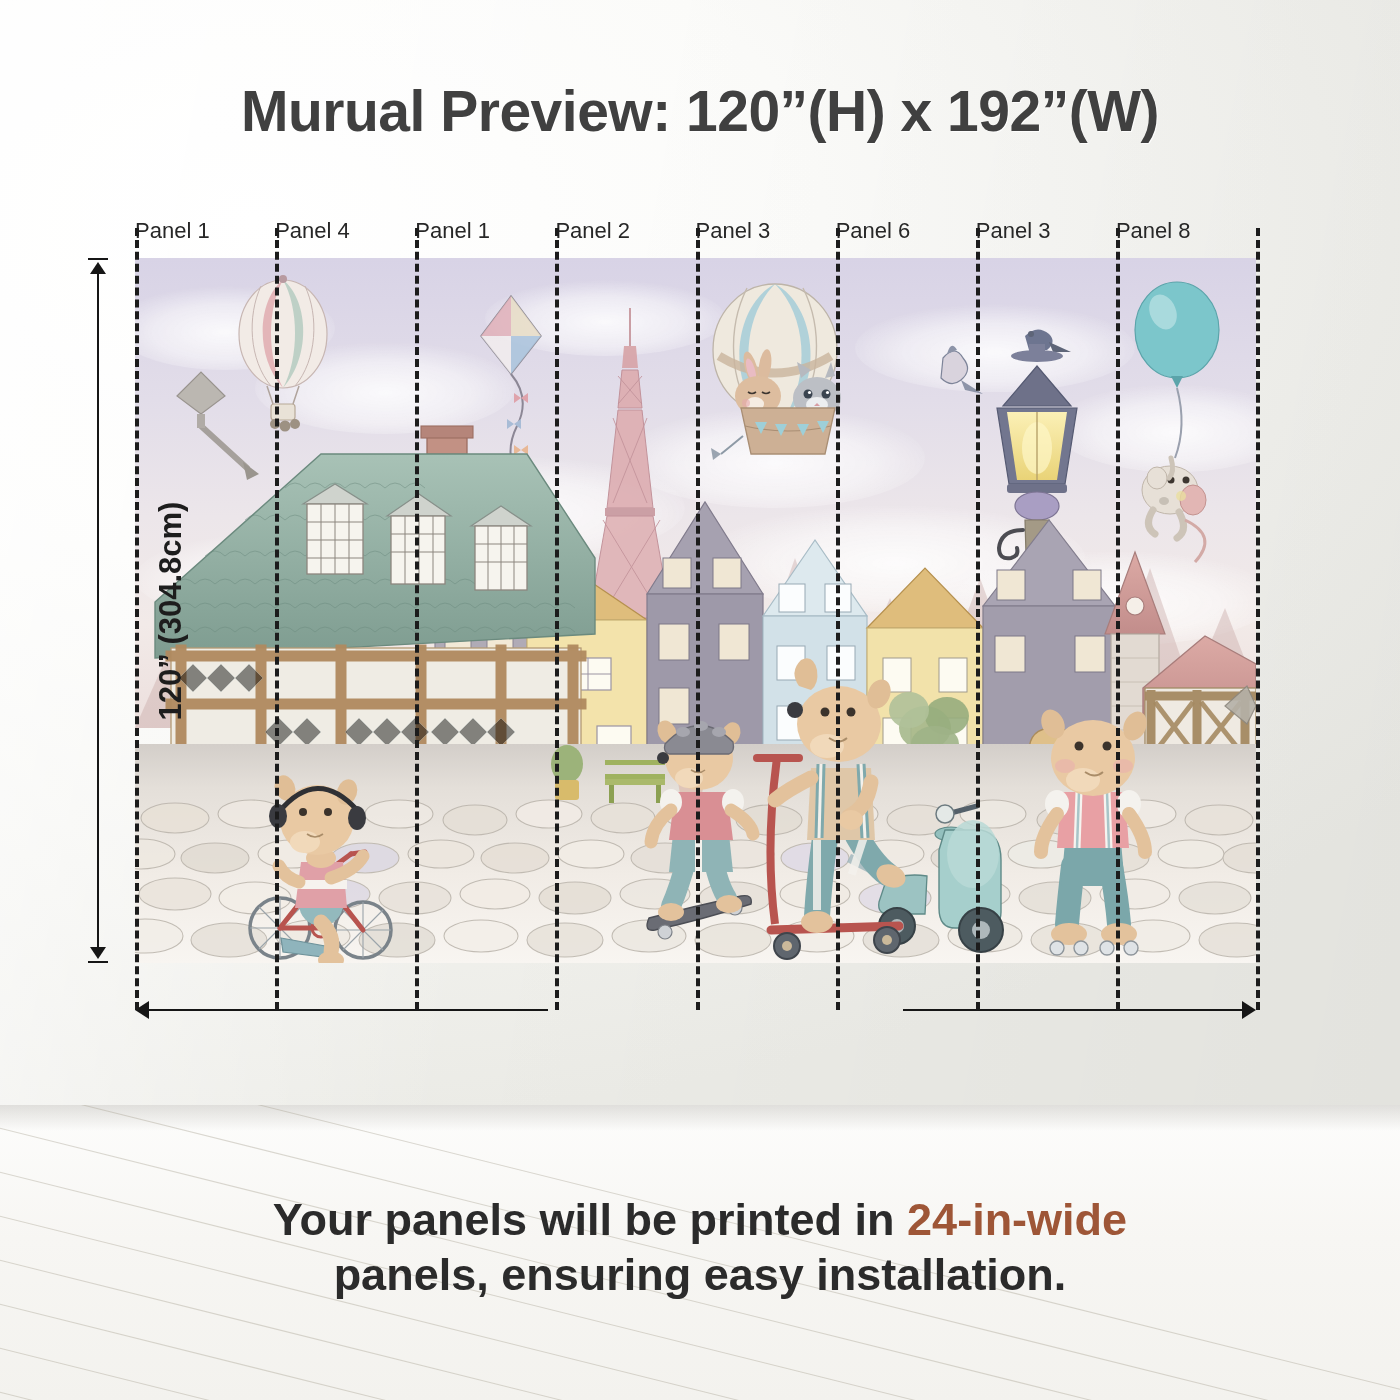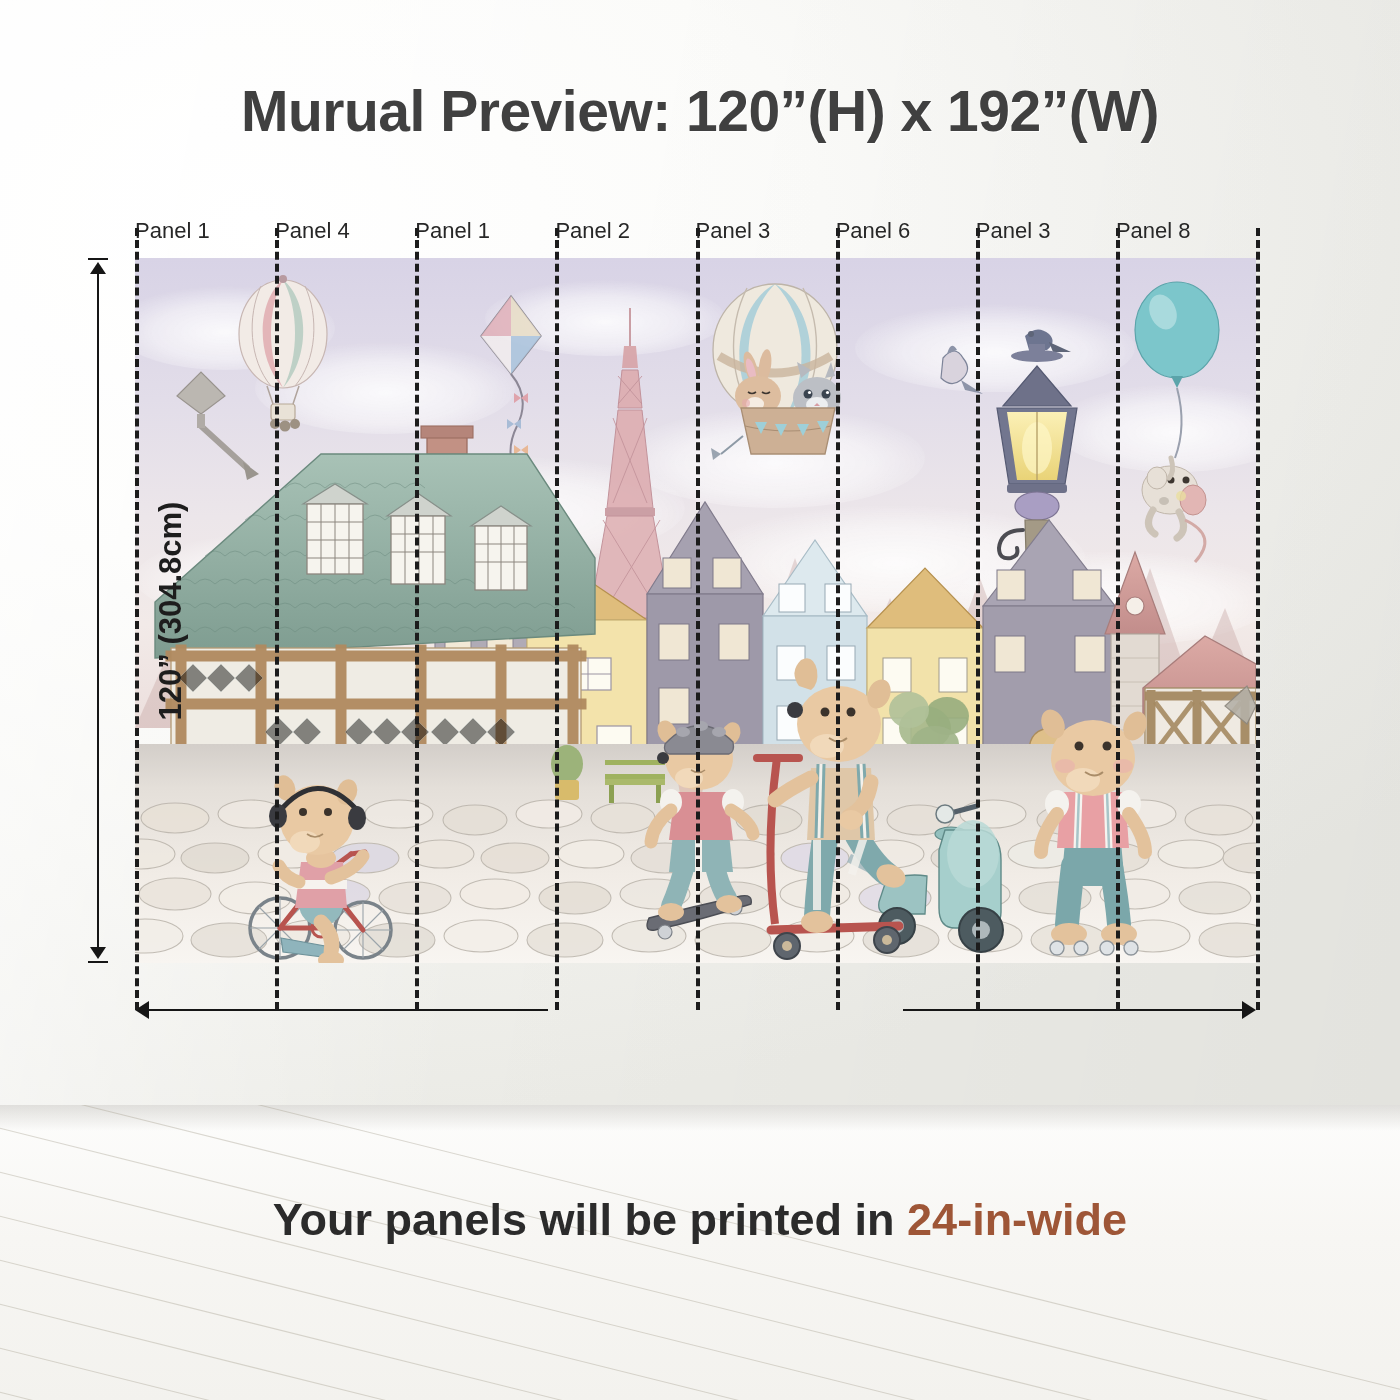--- a/index.html
+++ b/index.html
@@ -882,13 +882,14 @@
     <div class="plank" style="top: 36px; transform: rotate(14deg);"></div>
     <div class="plank" style="top: 80px; transform: rotate(14deg);"></div>
     <div class="plank" style="top: 124px; transform: rotate(14deg);"></div>
     <div class="plank" style="top: 168px; transform: rotate(14deg);"></div>
     <div class="plank" style="top: 212px; transform: rotate(14deg);"></div>
     <div class="plank" style="top: 256px; transform: rotate(14deg);"></div>
   </div>
 
 <div id="caption">
   <div><span>Your panels will be printed in </span><span class="accent" style="color: rgb(158, 86, 55);">24-in-wide</span></div>
+  <div>panels, ensuring easy installation.</div>
 </div>
 
 </body></html>

